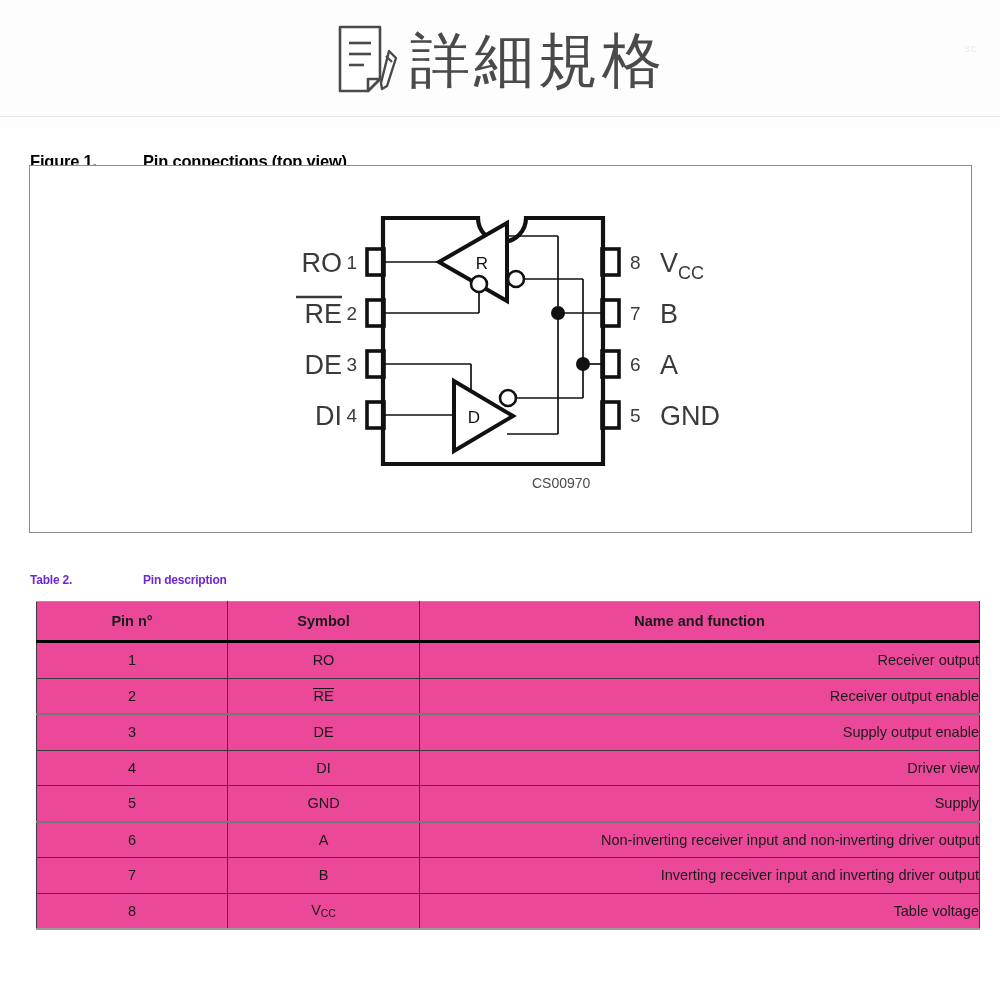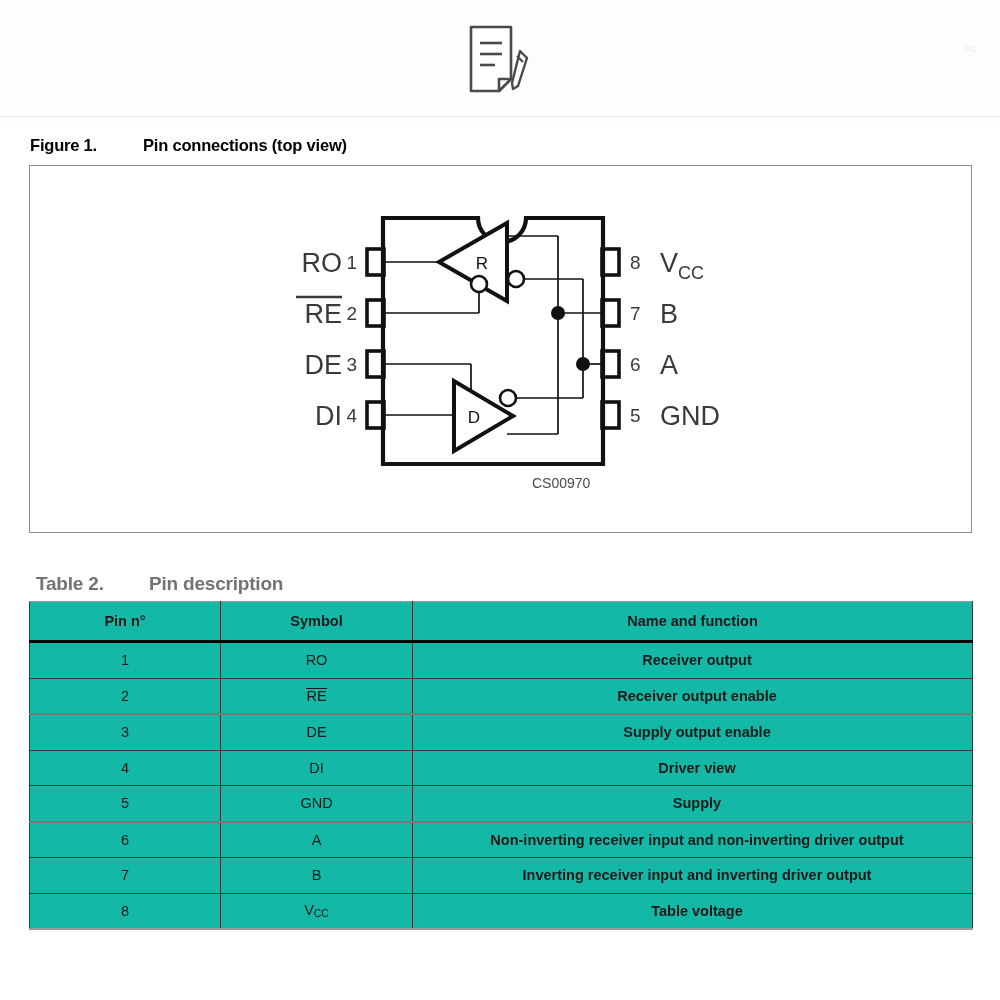--- a/index.html
+++ b/index.html
@@ -74,60 +74,61 @@
     top: 136px;
     font-size: 16.5px;
     font-weight: bold;
     color: #000;
     white-space: nowrap;
     letter-spacing: -0.2px;
   }
   #figure-caption .cap-label {
     display: inline-block;
     width: 113px;
+    margin-top: 16px;
   }
   #figure-box {
     position: absolute;
     left: 29px;
     top: 165px;
     width: 943px;
     height: 368px;
     border: 1px solid #8d8d8d;
     box-sizing: border-box;
     background: #fff;
   }
   #figure-svg {
     position: absolute;
     left: 0;
     top: 0;
   }
 
   
   #table-caption {
     position: absolute;
-    left: 36px;
+    left: 30px;
     top: 573px;
-    font-size: 19px;
+    font-size: 12px;
     font-weight: bold;
-    color: #737373;
+    color: #6d28d9;
     white-space: nowrap;
     letter-spacing: -0.2px;
   }
   #table-caption .cap-label {
     display: inline-block;
     width: 113px;
   }
   #pin-table {
     position: absolute;
-    left: 29px;
+    left: 36px;
     top: 601px;
     width: 943px;
     border-collapse: collapse;
     table-layout: fixed;
-    background: #14b8a6;
+    background: #ec4899;
   }
   #pin-table col.c-pin   { width: 191px; }
   #pin-table col.c-sym   { width: 192px; }
   #pin-table col.c-desc  { width: 560px; }
 
   #pin-table th,
   #pin-table td {
     border-left: 1px solid #3a3a3a;
     border-right: 1px solid #3a3a3a;
     padding: 0;
@@ -147,23 +148,22 @@
     font-size: 14.5px;
     vertical-align: middle;
     border-bottom: 1px solid #3a3a3a;
   }
   #pin-table tbody tr:nth-child(2) td { border-bottom: 2px solid #777; }
   #pin-table tbody tr:nth-child(5) td { border-bottom: 2px solid #777; }
   #pin-table tbody tr:last-child td   { border-bottom: 2px solid #9a9a9a; }
   #pin-table td.cell-pin,
   #pin-table td.cell-sym { text-align: center; }
   #pin-table td.cell-desc {
-    text-align: center;
+    text-align: right;
     padding-left: 9px;
-    font-weight: bold;
   }
   
   .ovl {
     border-top: 1.6px solid currentColor;
     padding-top: 0px;
     display: inline-block;
     line-height: 1.05;
   }
   .sub {
     font-size: 0.72em;
@@ -180,20 +180,21 @@
       <svg width="70" height="74" viewBox="0 0 70 74" xmlns="http://www.w3.org/2000/svg">
         <path d="M6 4 H46 V56 L34 68 H6 Z" fill="#ffffff" stroke="#4a4a4a" stroke-width="2.6" stroke-linejoin="round"></path>
         <path d="M46 56 H34 V68 Z" fill="#ffffff" stroke="#4a4a4a" stroke-width="2.6" stroke-linejoin="round"></path>
         <line x1="15" y1="20" x2="37" y2="20" stroke="#4a4a4a" stroke-width="2.6"></line>
         <line x1="15" y1="31" x2="37" y2="31" stroke="#4a4a4a" stroke-width="2.6"></line>
         <line x1="15" y1="42" x2="30" y2="42" stroke="#4a4a4a" stroke-width="2.6"></line>
         <path d="M55 28 L62 35 L53 63 L48 66 L47 60 Z" fill="#ffffff" stroke="#4a4a4a" stroke-width="2.4" stroke-linejoin="round"></path>
         <line x1="52" y1="33" x2="58" y2="39" stroke="#4a4a4a" stroke-width="2.2"></line>
       </svg>
     </span>
+    <span class="banner-title">詳細規格</span>
   </div>
   <div id="banner-rule"></div>
   <div id="banner-watermark">3C</div>
 </div>
 
 <div id="figure-caption">
   <span class="cap-label">Figure 1.</span><span>Pin connections (top view)</span>
 </div>
 
 <div id="figure-box">

